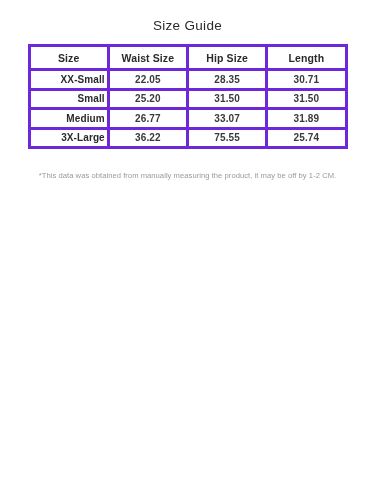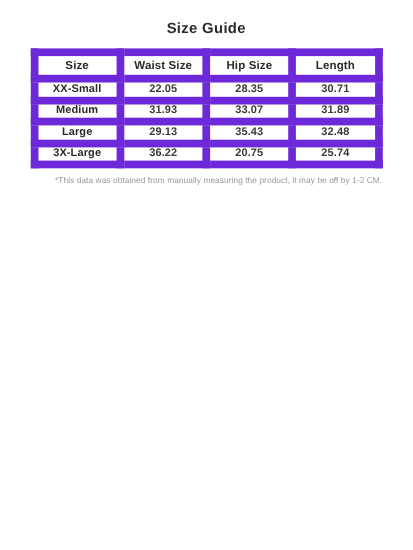--- a/index.html
+++ b/index.html
@@ -20,21 +20,21 @@
   .page {
     width: 375px;
     height: 500px;
     position: relative;
     box-sizing: border-box;
   }
 
   .size-guide-title {
     text-align: center;
     font-size: 13.5px;
-    font-weight: bold;
+    font-weight: normal;
     letter-spacing: 0.3px;
     color: #2b2b2b;
     margin: 0;
     padding-top: 18px;
     line-height: 16px;
   }
 
   .table-wrap {
     margin: 0 auto;
     padding-top: 10px;
@@ -43,21 +43,21 @@
 
   table.size-table {
     width: 320px;
     border-collapse: collapse;
     table-layout: fixed;
     background: #ffffff;
   }
 
   table.size-table th,
   table.size-table td {
-    border: 7px solid #6d28d9;
+    border: 3px solid #6d28d9;
     text-align: center;
     vertical-align: middle;
     height: 19.5px;
     padding: 0 2px;
     box-sizing: border-box;
     white-space: nowrap;
   }
 
   table.size-table th {
     font-size: 10.5px;
@@ -65,37 +65,38 @@
     color: #2b2b2b;
     height: 24px;
     letter-spacing: 0.1px;
   }
 
   table.size-table td.size-label {
     font-size: 10px;
     font-weight: bold;
     color: #2b2b2b;
     letter-spacing: 0.1px;
+    text-align: right;
   }
 
   table.size-table td.measure {
     font-size: 10px;
     font-weight: bold;
     color: #3a3a3a;
     letter-spacing: 0.1px;
   }
 
   .footnote {
     width: 320px;
-    margin: 0 auto;
+    margin: 16px auto;
     padding-top: 5px;
     font-size: 7.6px;
     font-weight: normal;
     color: #9a9a9a;
-    text-align: right;
+    text-align: center;
     letter-spacing: 0.05px;
     line-height: 11px;
   }
 </style>
 </head>
 <body>
 
 <div class="page">
 
   <h1 class="size-guide-title">Size Guide</h1>
@@ -111,35 +112,35 @@
         </tr>
       </thead>
       <tbody>
         <tr>
           <td class="size-label">XX-Small</td>
           <td class="measure">22.05</td>
           <td class="measure">28.35</td>
           <td class="measure">30.71</td>
         </tr>
         <tr>
+          <td class="size-label">Small</td>
+          <td class="measure">25.20</td>
+          <td class="measure">31.50</td>
+          <td class="measure">31.50</td>
+        </tr>
+        <tr>
           <td class="size-label">Medium</td>
-          <td class="measure">31.93</td>
+          <td class="measure">26.77</td>
           <td class="measure">33.07</td>
           <td class="measure">31.89</td>
         </tr>
         <tr>
-          <td class="size-label">Large</td>
-          <td class="measure">29.13</td>
-          <td class="measure">35.43</td>
-          <td class="measure">32.48</td>
-        </tr>
-        <tr>
           <td class="size-label">3X-Large</td>
           <td class="measure">36.22</td>
-          <td class="measure">20.75</td>
+          <td class="measure">75.55</td>
           <td class="measure">25.74</td>
         </tr>
       </tbody>
     </table>
   </div>
 
   <div class="footnote">*This data was obtained from manually measuring the product, it may be off by 1-2 CM.</div>
 
 </div>
 

